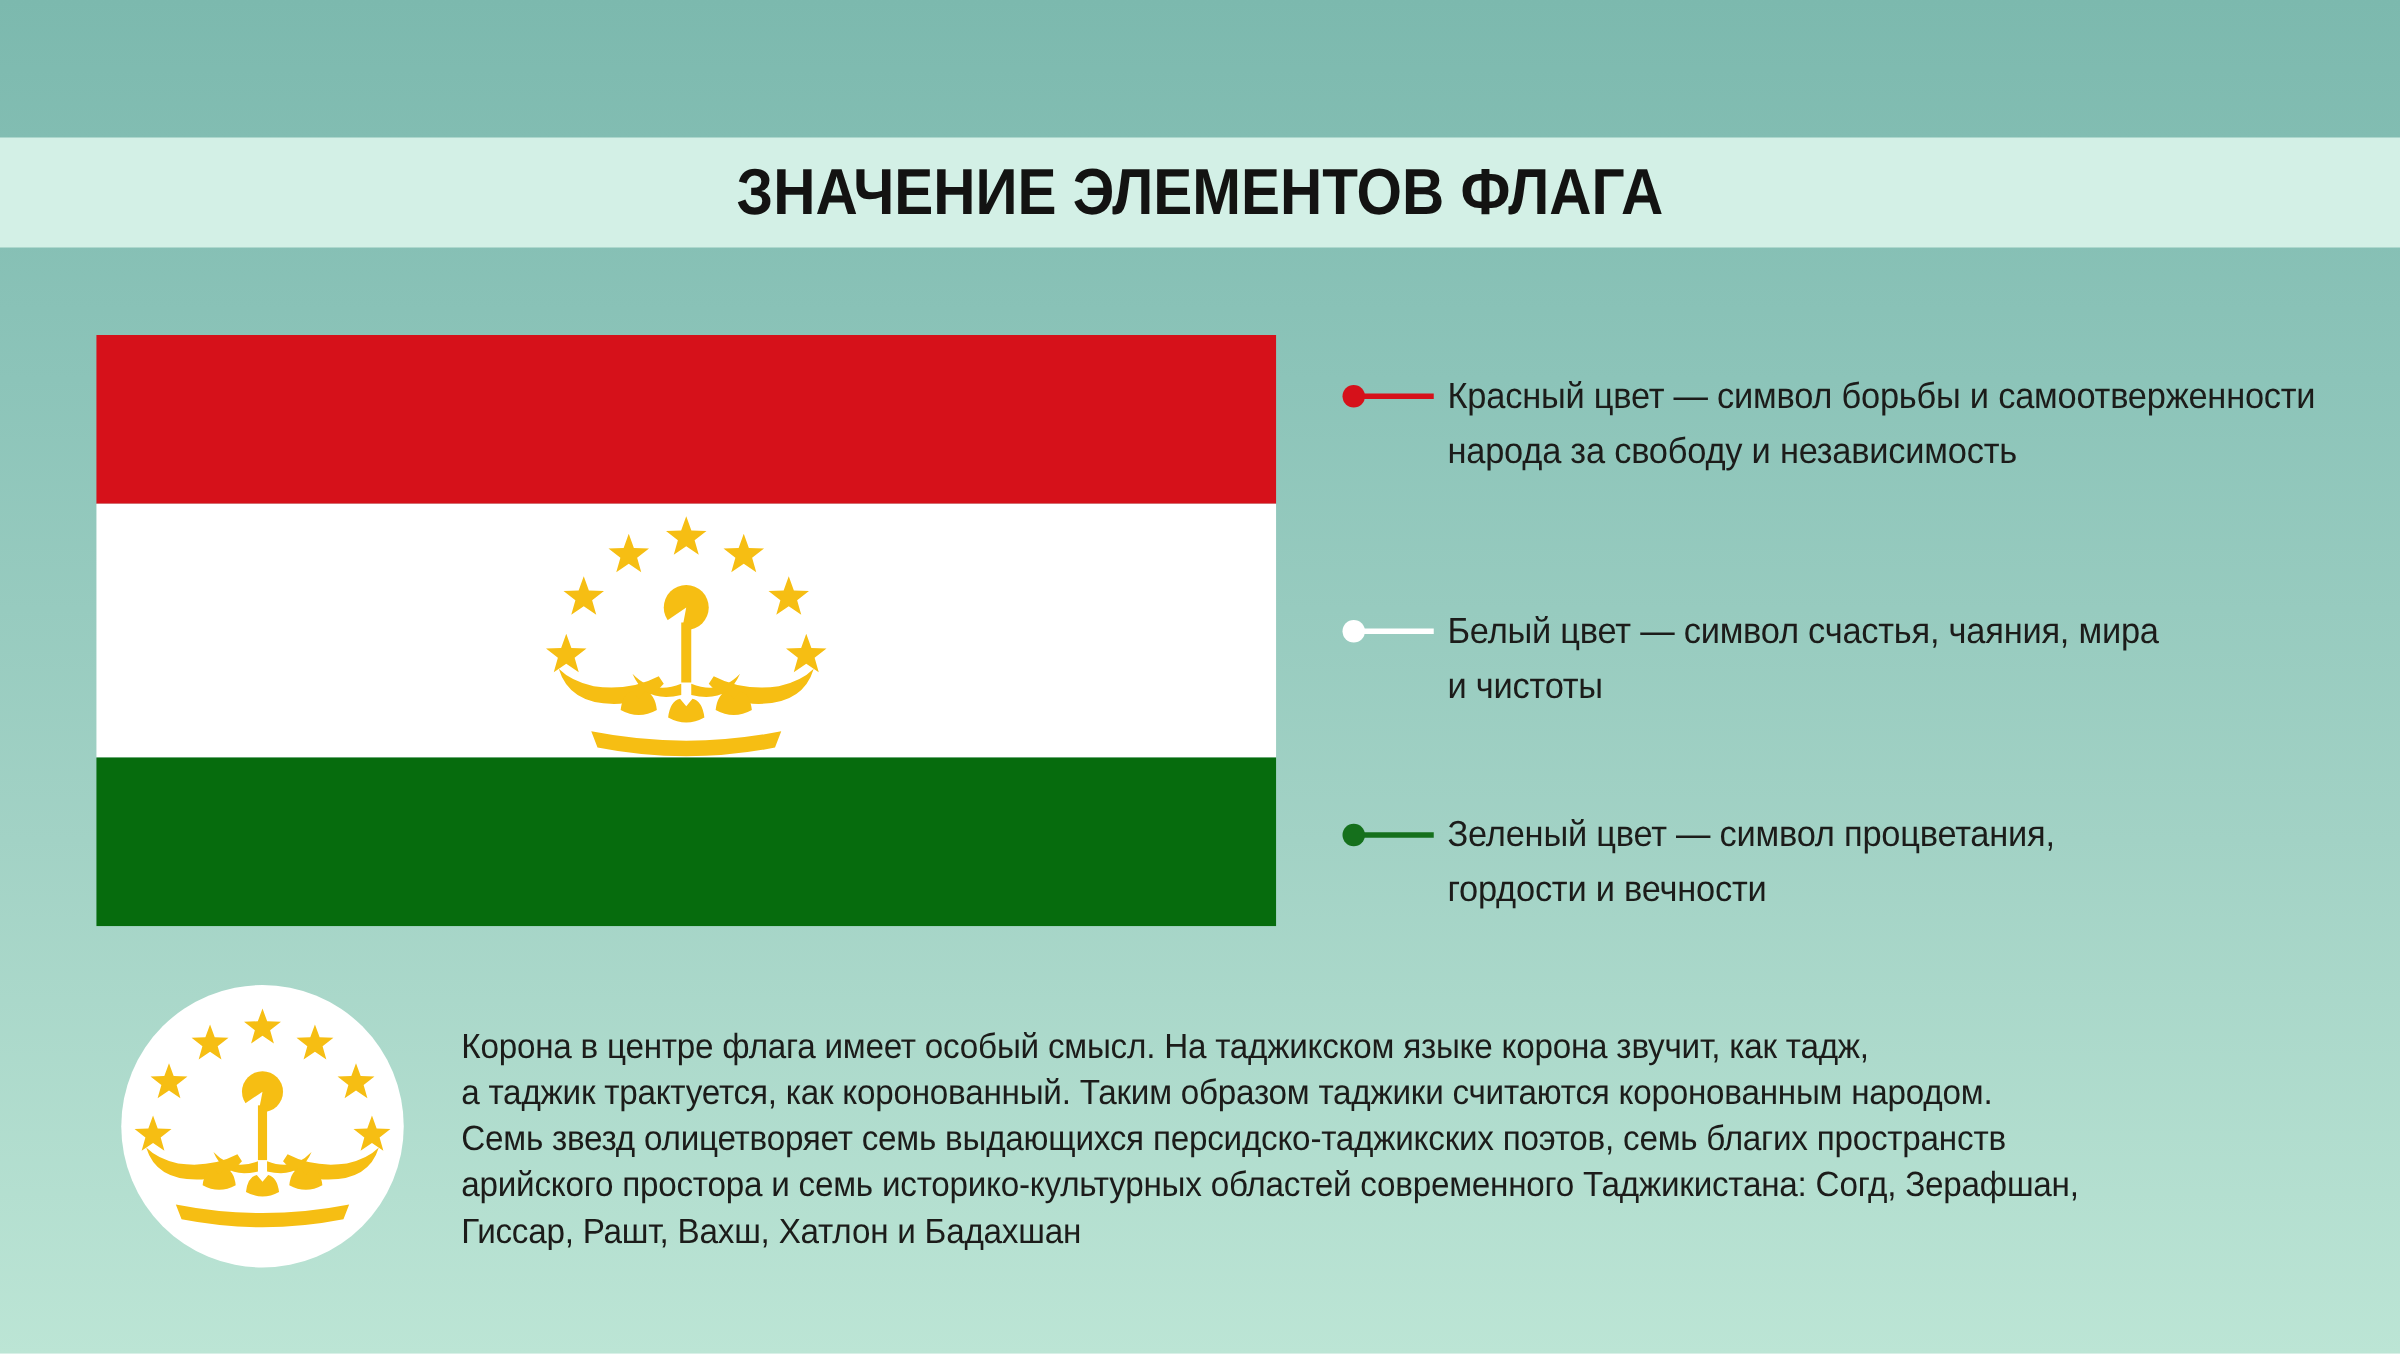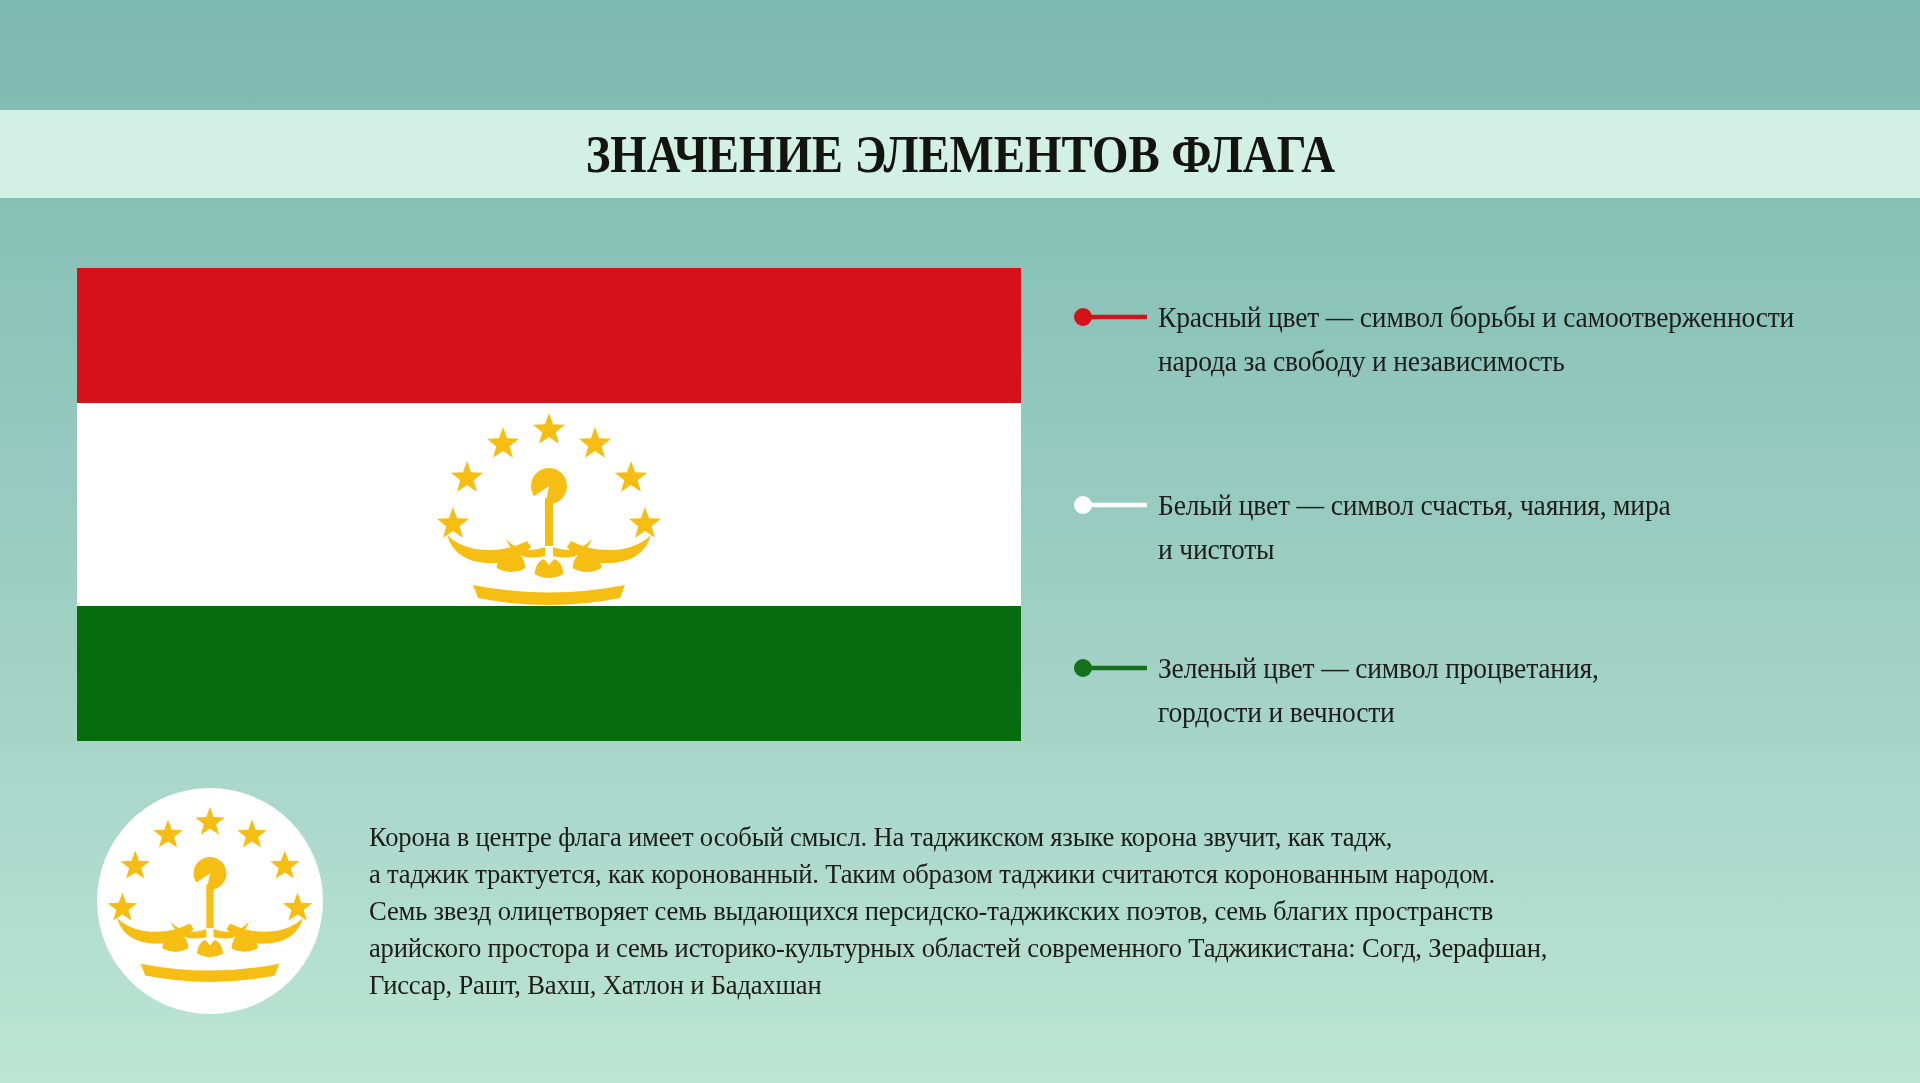--- a/index.html
+++ b/index.html
@@ -1,20 +1,20 @@
 <!DOCTYPE html>
 <html lang="ru"><head>
 <meta charset="utf-8">
 <style>
   html,body{margin:0;padding:0;}
   .canvas{
     position:relative;
     width:1920px;height:1083px;
     overflow:hidden;
-    font-family:Liberation Serif, serif;
+    font-family:Liberation Sans, sans-serif;
     color:#1d1d1b;
     background:linear-gradient(180deg,#7cb9ae 0%,#8cc4b9 28%,#a2d2c5 62%,#bce5d5 100%);
   }
   .title-band{
     position:absolute;left:0;top:110px;width:100%;height:88px;
     background:#d3f0e6;
     display:flex;align-items:center;justify-content:center;
   }
   .title-band h1{
     margin:0;font-size:52px;font-weight:700;letter-spacing:0;

